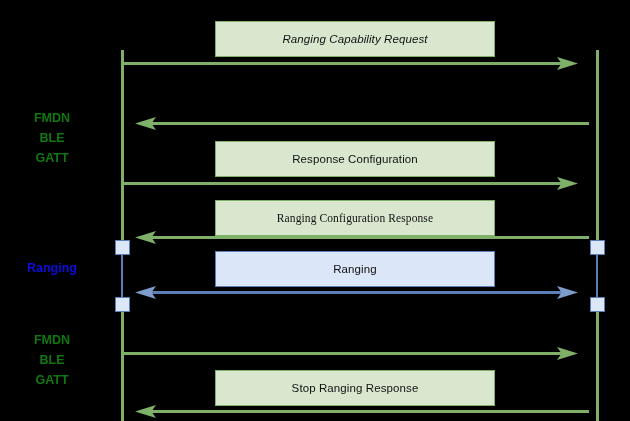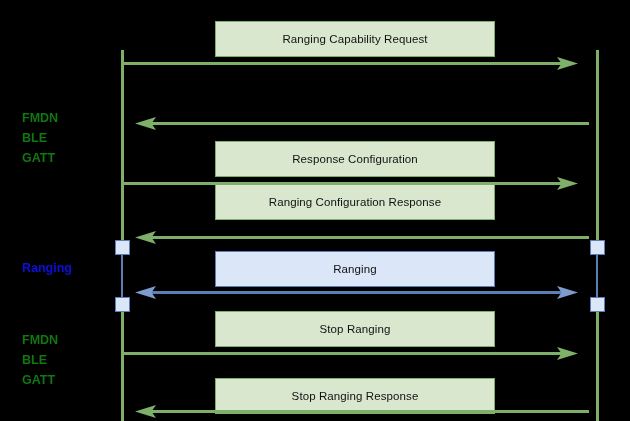--- a/index.html
+++ b/index.html
@@ -8,21 +8,21 @@
   .lifeline{position:absolute;width:3px;background:#7fb069;}
   .lifeline.blue{background:#5b7fb5;width:2px;}
   .actbox{position:absolute;width:15px;height:15px;background:#dbe6f8;border:1px solid #5b7fb5;box-sizing:border-box;}
   .msgbox{position:absolute;left:215px;width:280px;height:36px;box-sizing:border-box;
           display:flex;align-items:center;justify-content:center;
           font-size:11.5px;color:#111;letter-spacing:.1px;}
   .msgbox.green{background:#d9e7cf;border:1px solid #7fb069;}
   .msgbox.blue{background:#dbe6f8;border:1px solid #5b7fb5;}
   .arrow{position:absolute;height:12px;}
   .arrow svg{display:block;overflow:visible;}
-  .sidelabel{position:absolute;text-align:left;font-size:12.5px;font-weight:bold;line-height:20px;white-space:pre;}
+  .sidelabel{position:absolute;text-align:center;font-size:12.5px;font-weight:bold;line-height:20px;white-space:pre;}
   .sidelabel.green{color:#117711;}
   .sidelabel.blue{color:#0d0ddd;}
 </style>
 </head>
 <body>
 
 <div id="stage">
 
   <div class="lifeline" style="left:121px;top:50px;height:198px;"></div>
   <div class="lifeline blue" style="left:121px;top:246px;height:60px;"></div>
@@ -38,26 +38,25 @@
   <div class="actbox" style="left:590px;top:297px;"></div>
 
   <div class="sidelabel green" style="left:22px;top:108px;width:60px;">FMDN
 BLE
 GATT</div>
   <div class="sidelabel blue" style="left:22px;top:258px;width:60px;">Ranging</div>
   <div class="sidelabel green" style="left:22px;top:330px;width:60px;">FMDN
 BLE
 GATT</div>
 
-  <div class="msgbox green" style="top:21px;">Ranging Capability Request</div>
+  <div class="msgbox green" style="top:21px;font-style:italic;">Ranging Capability Request</div>
   <div class="msgbox green" style="top:141px;">Response Configuration</div>
-  <div class="msgbox green" style="top:184px;">Ranging Configuration Response</div>
+  <div class="msgbox green" style="top:200px;font-family:Liberation Serif, serif;">Ranging Configuration Response</div>
   <div class="msgbox blue" style="top:251px;">Ranging</div>
-  <div class="msgbox green" style="top:311px;">Stop Ranging</div>
-  <div class="msgbox green" style="top:370px;margin-top:8px;">Stop Ranging Response</div>
+  <div class="msgbox green" style="top:370px;">Stop Ranging Response</div>
 
   <div class="arrow" style="left:124px;top:57px;width:454px;">
     <svg width="454" height="13" viewBox="0 0 454 13">
       <line x1="0" y1="6.5" x2="447" y2="6.5" stroke="#7fb069" stroke-width="3"></line>
       <path d="M454 6.5 L433 0 L437.5 6.5 L433 13 Z" fill="#7fb069"></path>
     </svg>
   </div>
 
   <div class="arrow" style="left:135px;top:117px;width:454px;">
     <svg width="454" height="13" viewBox="0 0 454 13">

